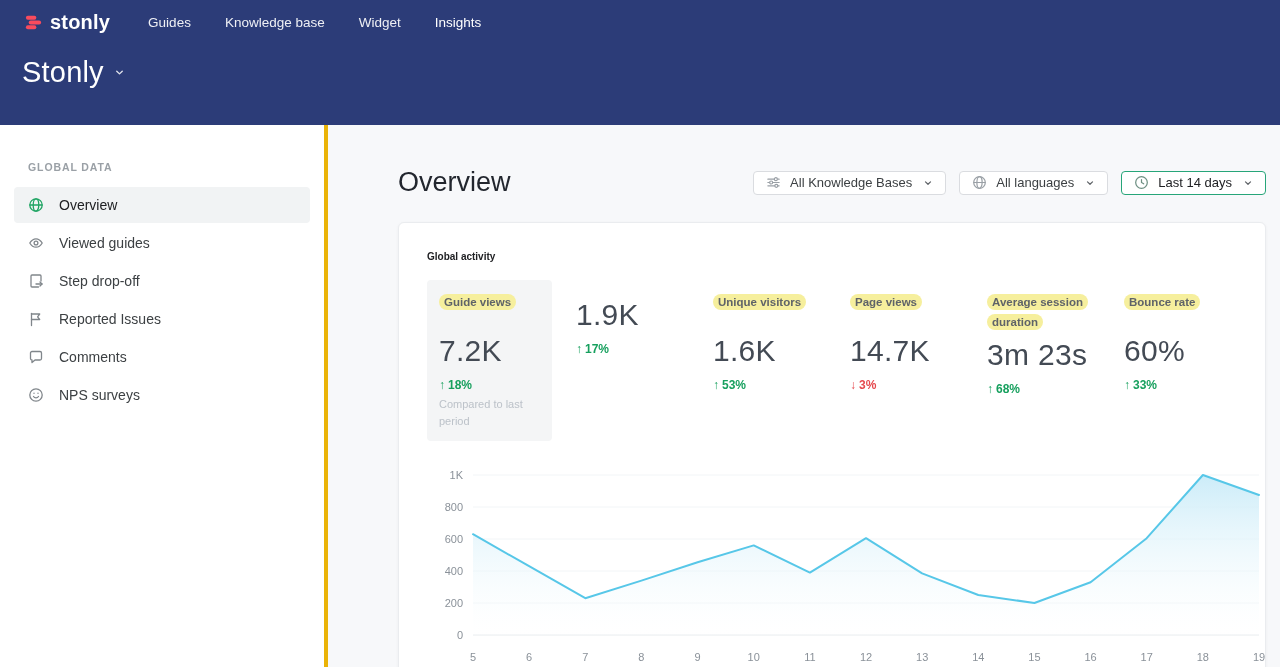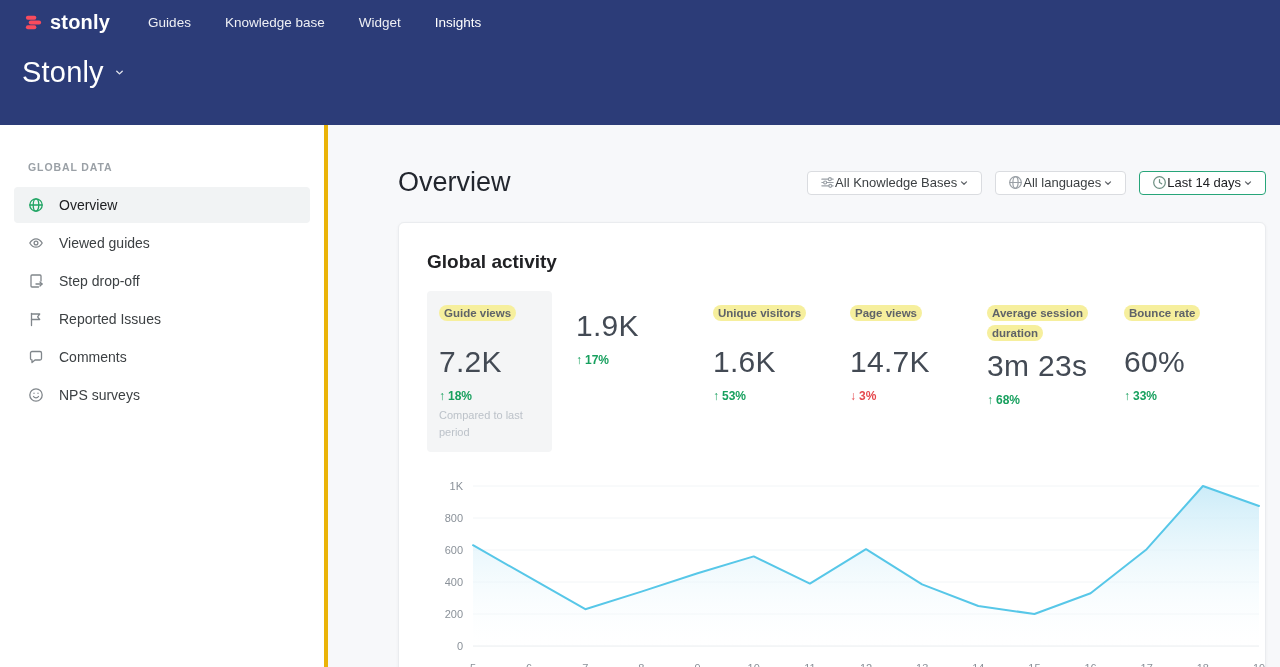--- a/index.html
+++ b/index.html
@@ -26,29 +26,29 @@
   .side-item { display: flex; align-items: center; gap: 15px; margin: 2px 14px; padding: 10px 14px; border-radius: 4px; font-size: 14px; color: #3c4043; cursor: pointer; }
   .side-item.active { background: #f1f3f4; color: #202124; }
   .side-item .icon { width: 16px; height: 16px; color: #80868b; display: flex; flex: none; }
   .side-item.active .icon { color: #1fa463; }
 
   
   main { flex: 1; background: #f7f8fa; padding: 42px 14px 0 70px; overflow: hidden; }
   .main-header { display: flex; justify-content: space-between; align-items: center; }
   .page-title { font-size: 27px; font-weight: 400; color: #22262e; }
   .filters { display: flex; gap: 13px; }
-  .filter { display: flex; align-items: center; background: #fff; border: 1px solid #dadce0; border-radius: 4px; padding: 0 12px; height: 24px; font-size: 13px; color: #3c4043; font-family: inherit; cursor: pointer; }
+  .filter { display: flex; align-items: center; gap: 9px; background: #fff; border: 1px solid #dadce0; border-radius: 4px; padding: 0 12px; height: 24px; font-size: 13px; color: #3c4043; font-family: inherit; cursor: pointer; }
   .filter .ficon { display: flex; color: #9aa0a6; }
   .filter .chev { display: flex; color: #5f6368; margin-left: 2px; }
   .filter.date { border-color: #27a579; color: #202124; }
   .filter.date .ficon { color: #6d8f82; }
 
   
   .card { margin-top: 24px; background: #fff; border: 1px solid #eaecef; border-radius: 6px; box-shadow: 0 1px 3px rgba(60,64,67,.06); padding: 28px 28px 0; height: 480px; }
-  .card-title { font-size: 19px; font-weight: 700; color: #202124; }
+  .card-title { font-size: 10px; font-weight: 700; color: #202124; }
 
   .metrics { display: flex; gap: 12px; margin-top: 18px; }
   .metric { flex: 1; padding: 12px; border-radius: 4px; cursor: pointer; }
   .metric.selected { background: #f4f5f6; }
   .pill-wrap { min-height: 36px; }
   .pill { display: inline; background: #f6ef9d; color: #5f6368; font-size: 11.5px; font-weight: 700; padding: 2px 5px; border-radius: 8px; line-height: 1.75; -webkit-box-decoration-break: clone; box-decoration-break: clone; }
   .value { font-size: 30px; color: #434a54; margin-top: 6px; letter-spacing: .3px; }
   .delta { margin-top: 10px; font-size: 12px; font-weight: 700; color: #17a05e; display: flex; gap: 3px; align-items: center; }
   .delta.down { color: #e5484d; }
   .note { margin-top: 4px; font-size: 11px; color: #bcc2c9; line-height: 1.5; max-width: 110px; }

